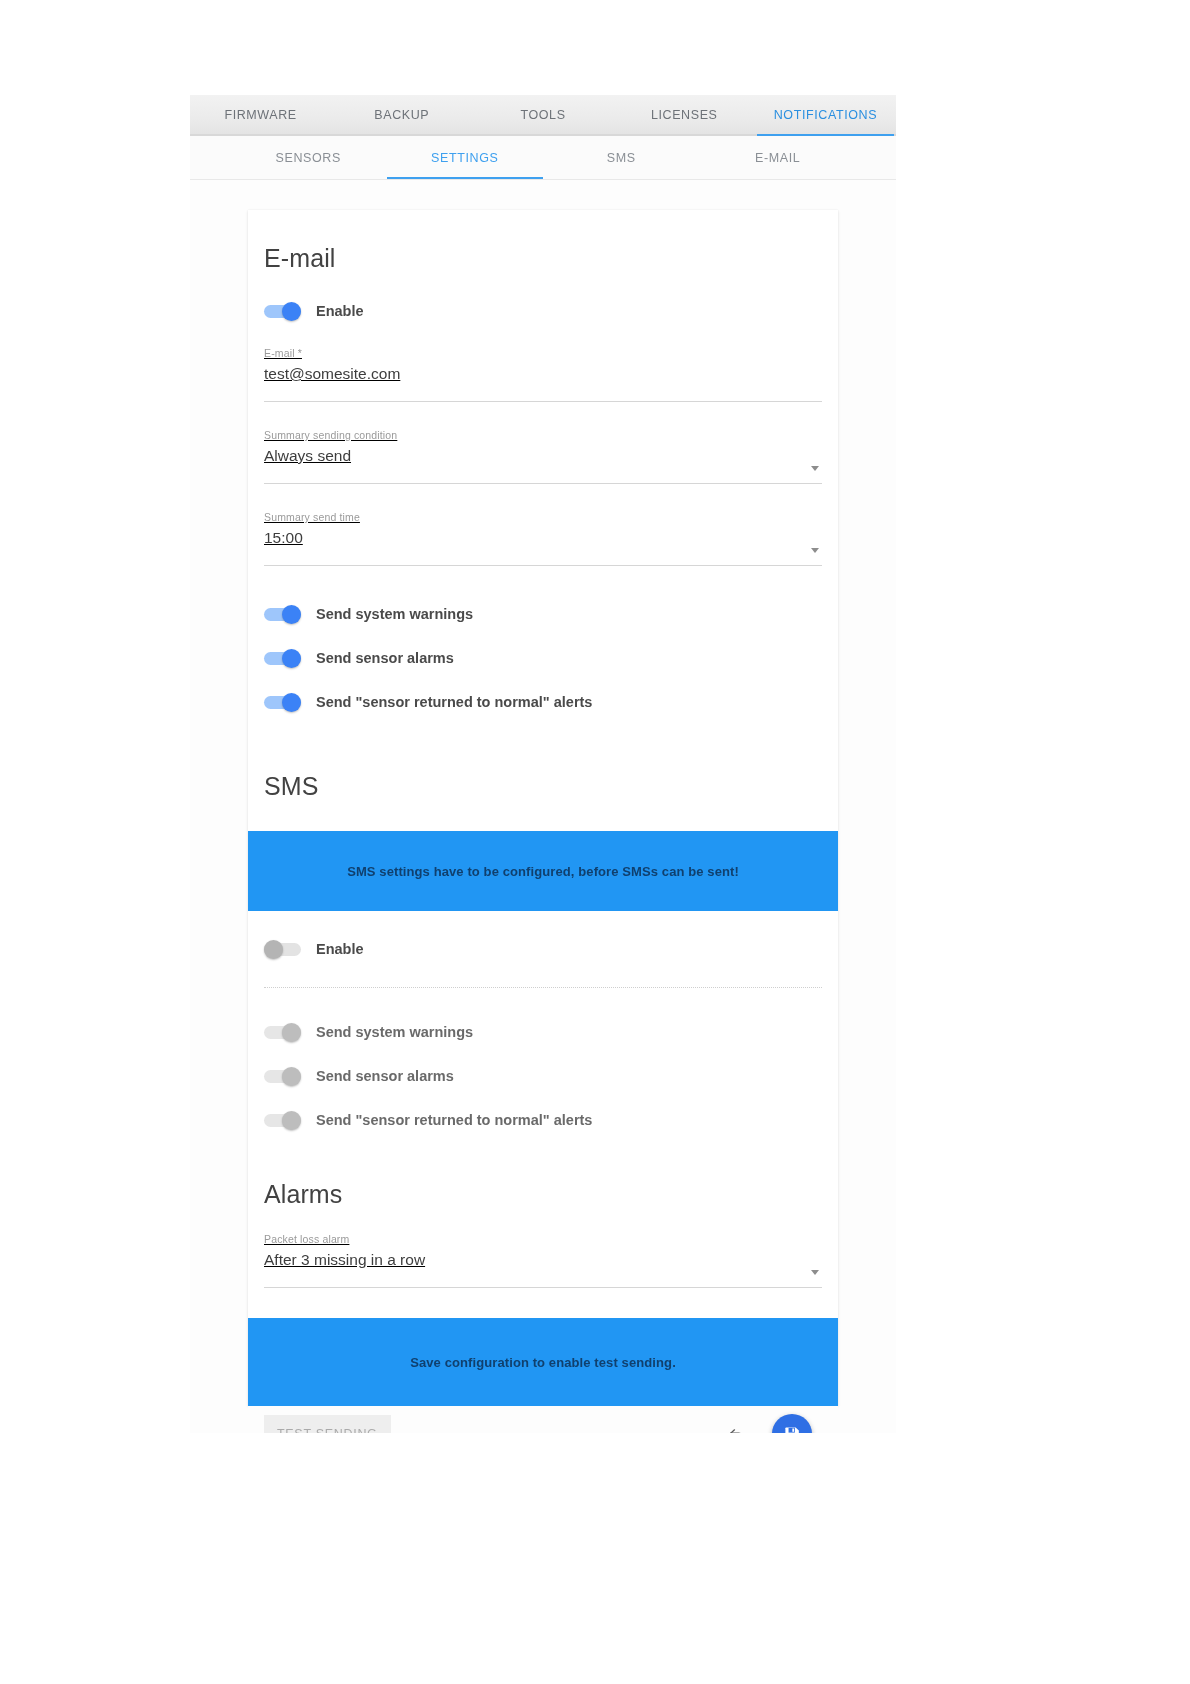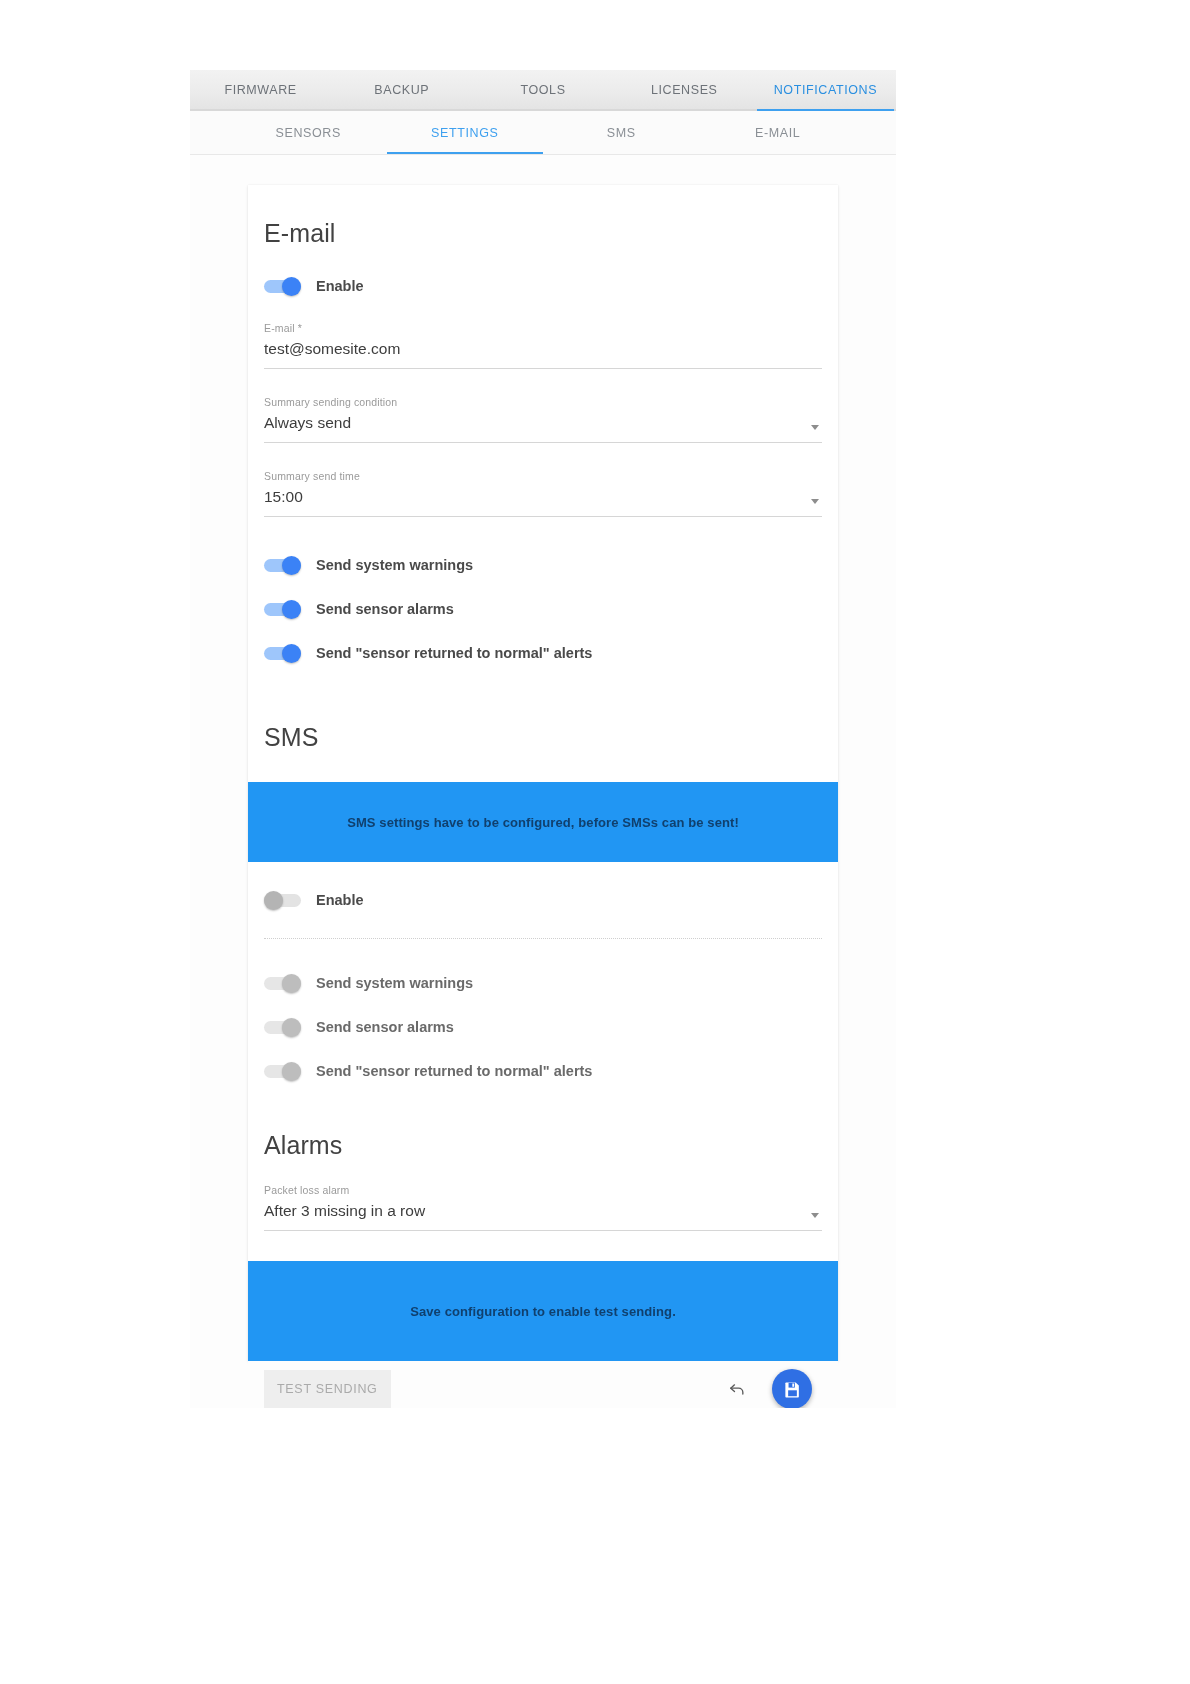--- a/index.html
+++ b/index.html
@@ -5,21 +5,21 @@
   * { box-sizing: border-box; margin: 0; padding: 0; }
   html, body {
     width: 1190px;
     height: 1684px;
     background: #ffffff;
     font-family: "Liberation Sans", sans-serif;
   }
   #app {
     position: absolute;
     left: 190px;
-    top: 70px;
+    top: 95px;
     width: 706px;
     height: 1338px;
     background: #eab308;
     overflow: hidden;
   }
 
   
   .topnav {
     position: relative;
     display: flex;
@@ -140,23 +140,24 @@
 
   .toggle-label {
     font-size: 14.5px;
     color: #4a4a4a;
   }
   .toggle-label.muted { color: #6a6a6a; }
 
   
   .field {
     position: relative;
-    padding-bottom: 10px;
+    padding-bottom: 18px;
     border-bottom: 1px solid #d6d6d6;
     margin-bottom: 27px;
+    text-decoration: underline;
   }
   .field .flabel {
     font-size: 10.5px;
     color: #9a9a9a;
     letter-spacing: 0.15px;
     margin-bottom: 6px;
   }
   .field .fvalue {
     font-size: 15.5px;
     color: #3d3d3d;
@@ -177,21 +178,21 @@
     color: #10406e;
     font-size: 13px;
     font-weight: bold;
     text-align: center;
     letter-spacing: 0.1px;
     display: flex;
     align-items: center;
     justify-content: center;
   }
   .banner.sms { height: 80px; }
-  .banner.save { height: 100px; }
+  .banner.save { height: 88px; }
 
   .divider-dotted {
     border-bottom: 1px dotted #cfcfcf;
     margin: 30px 0 36px 0;
   }
 
   
   .actionbar {
     display: flex;
     align-items: center;

